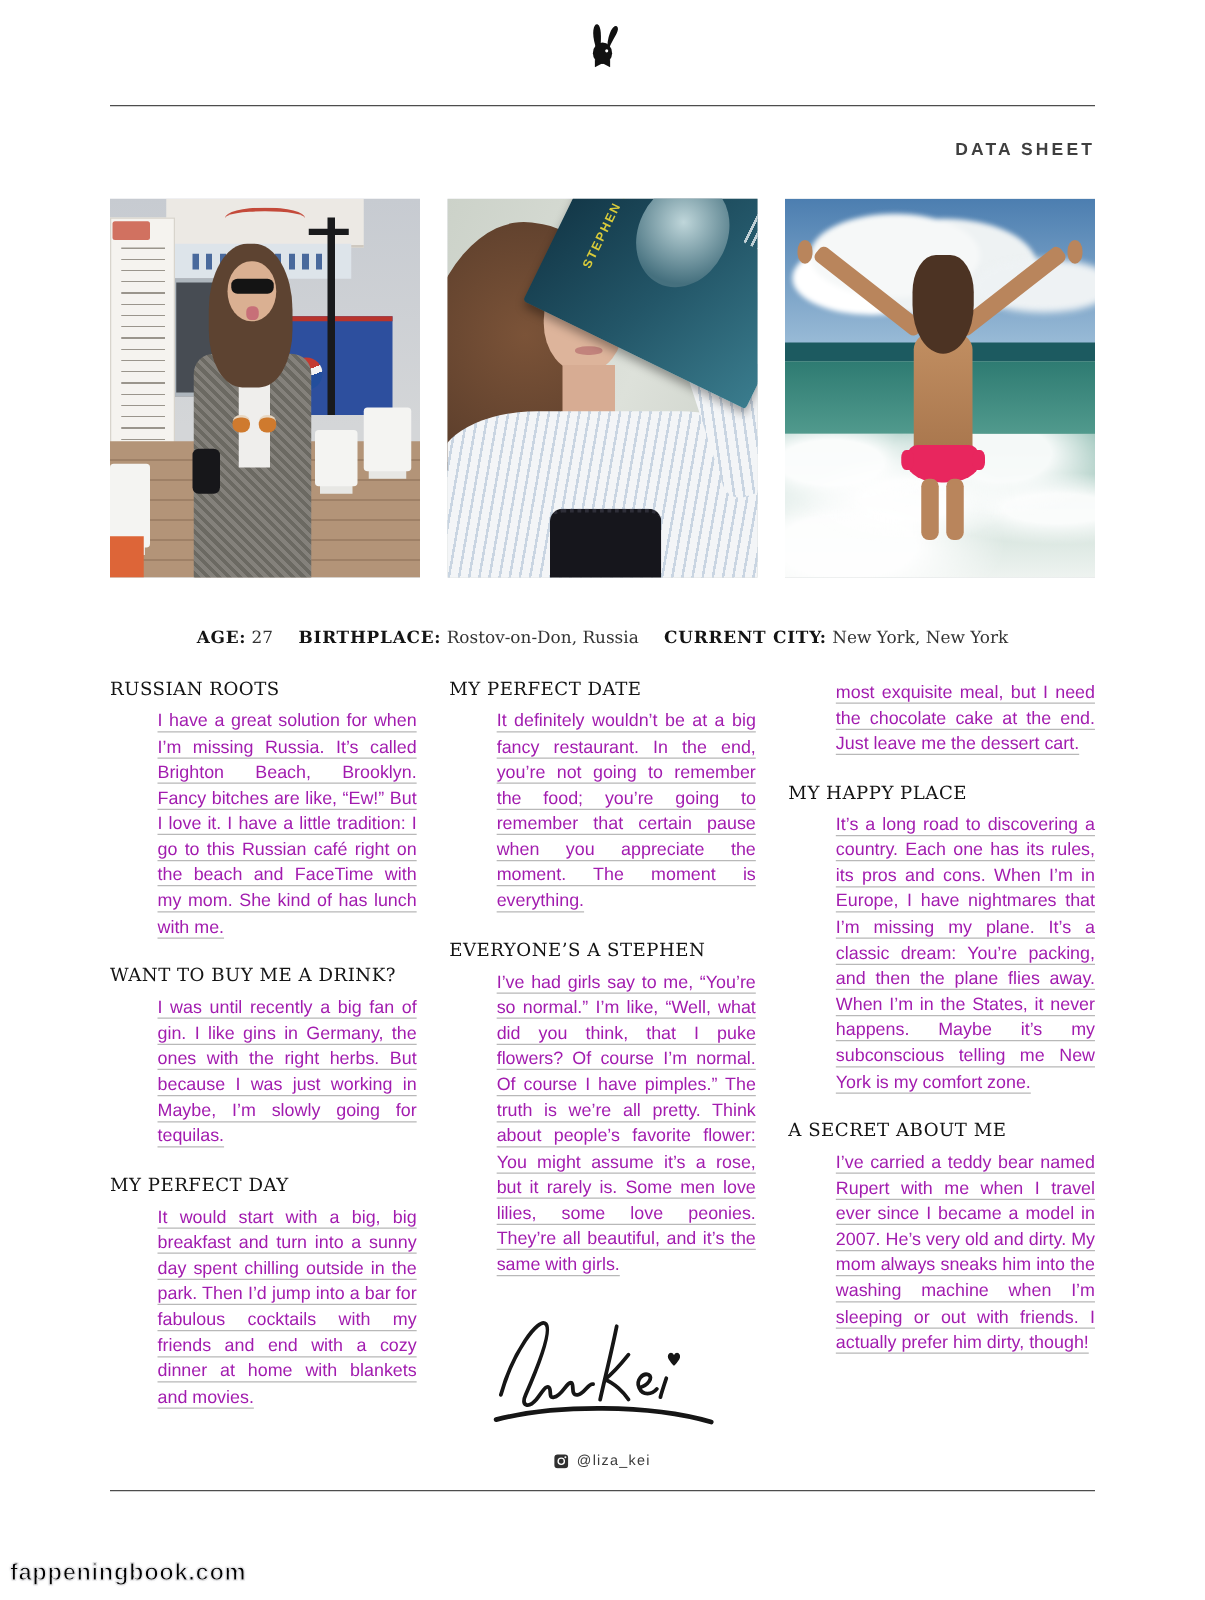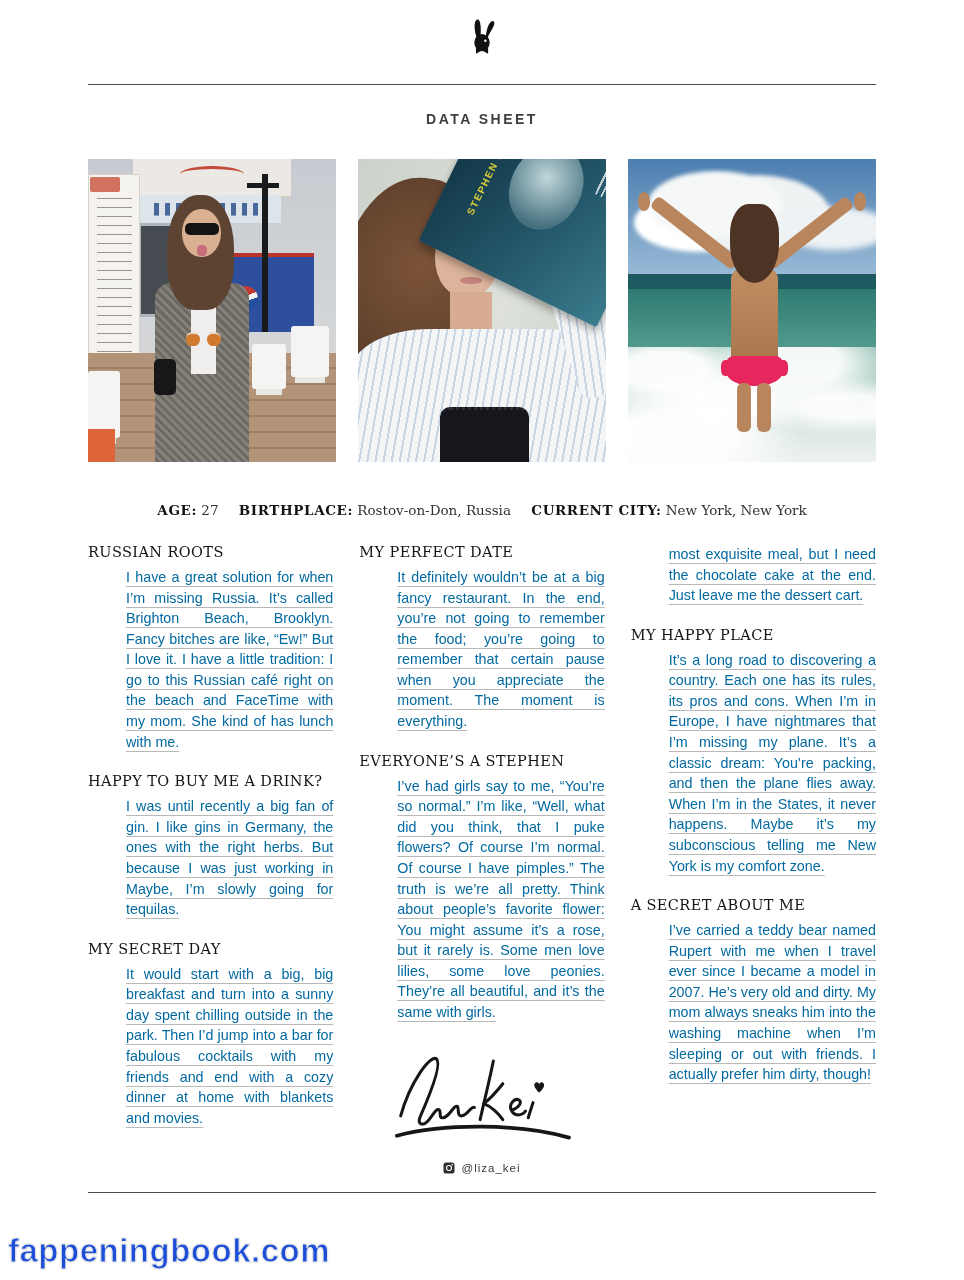--- a/index.html
+++ b/index.html
@@ -8,21 +8,21 @@
     position:relative; width:964px; height:1280px; margin:0 auto;
     background:#fff; overflow:hidden;
     font-family:"Liberation Sans", sans-serif; color:#3c3c3c;
   }
   .inner { padding:0 88px; }
 
   
   .logo-wrap { text-align:center; padding-top:16px; height:58px; }
   .rule { border:none; border-top:1.5px solid #4d4d4d; margin-top:26px; }
   .sheet-title {
-    text-align:center; margin-top:26px;
+    text-align:right; margin-top:26px;
     font-size:14px; font-weight:bold; letter-spacing:2.5px; color:#3f3f3f;
   }
 
   
   .photos { display:flex; gap:22px; margin-top:32px; height:303px; }
   .photo { flex:1; position:relative; overflow:hidden; background:#cfd3d6; }
   .photo * { position:absolute; }
 
   
   .p1-sky { inset:0; background:linear-gradient(#c7cbd1,#d4d6d8 60%); }
@@ -117,36 +117,36 @@
 
   
   .columns { display:flex; gap:26px; margin-top:26px; }
   .col { flex:1; min-width:0; }
   .sec { margin-bottom:21px; }
   .sec h3 {
     font-family:"DejaVu Serif", serif; font-size:14.5px; font-weight:normal;
     letter-spacing:.4px; color:#141414; margin-bottom:7px; white-space:nowrap;
   }
   .sec p, .cont p {
-    margin-left:38px; font-size:14.3px; line-height:1.44; text-align:justify; color:#0369a1;
+    margin-left:38px; font-size:14.3px; line-height:1.44; text-align:justify; color:#a21caf;
     text-decoration:underline; text-decoration-color:#b8b8b8; text-decoration-thickness:1px; text-underline-offset:4px;
   }
   .cont { margin-bottom:21px; }
 
   
   .sig-wrap { text-align:center; margin-top:20px; }
   .sig-svg { display:inline-block; }
   .insta-row { margin-top:10px; display:flex; align-items:center; justify-content:center; gap:6px;
     font-size:11.5px; letter-spacing:1px; color:#3a3a3a; }
 
   
   .rule-bottom { position:absolute; left:88px; right:88px; top:1192px; border-top:1.5px solid #4d4d4d; }
   .watermark {
     position:absolute; left:8px; bottom:10px;
-    font-size:33px; font-weight:bold; letter-spacing:.5px; color:#1d4ed8;
+    font-size:19px; font-weight:bold; letter-spacing:.5px; color:#000000;
     text-shadow:0 0 1px #e2e2e4, 0 0 3px #e9e9eb; -webkit-text-stroke:1px #e7e7e9;
   }
 </style>
 </head>
 <body>
 
 <div class="page">
   <div class="inner">
 
     <div class="logo-wrap">
@@ -246,25 +246,25 @@
     </div>
 
     <div class="columns">
 
       <div class="col">
         <div class="sec">
           <h3>RUSSIAN ROOTS</h3>
           <p>I have a great solution for when I’m missing Russia. It’s called Brighton Beach, Brooklyn. Fancy bitches are like, “Ew!” But I love it. I have a little tradition: I go to this Russian café right on the beach and FaceTime with my mom. She kind of has lunch with me.</p>
         </div>
         <div class="sec">
-          <h3>HAPPY TO BUY ME A DRINK?</h3>
+          <h3>WANT TO BUY ME A DRINK?</h3>
           <p>I was until recently a big fan of gin. I like gins in Germany, the ones with the right herbs. But because I was just working in Maybe, I’m slowly going for tequilas.</p>
         </div>
         <div class="sec">
-          <h3>MY SECRET DAY</h3>
+          <h3>MY PERFECT DAY</h3>
           <p>It would start with a big, big breakfast and turn into a sunny day spent chilling outside in the park. Then I’d jump into a bar for fabulous cocktails with my friends and end with a cozy dinner at home with blankets and movies.</p>
         </div>
       </div>
 
       <div class="col">
         <div class="sec">
           <h3>MY PERFECT DATE</h3>
           <p>It definitely wouldn’t be at a big fancy restaurant. In the end, you’re not going to remember the food; you’re going to remember that certain pause when you appreciate the moment. The moment is everything.</p>
         </div>
         <div class="sec">

